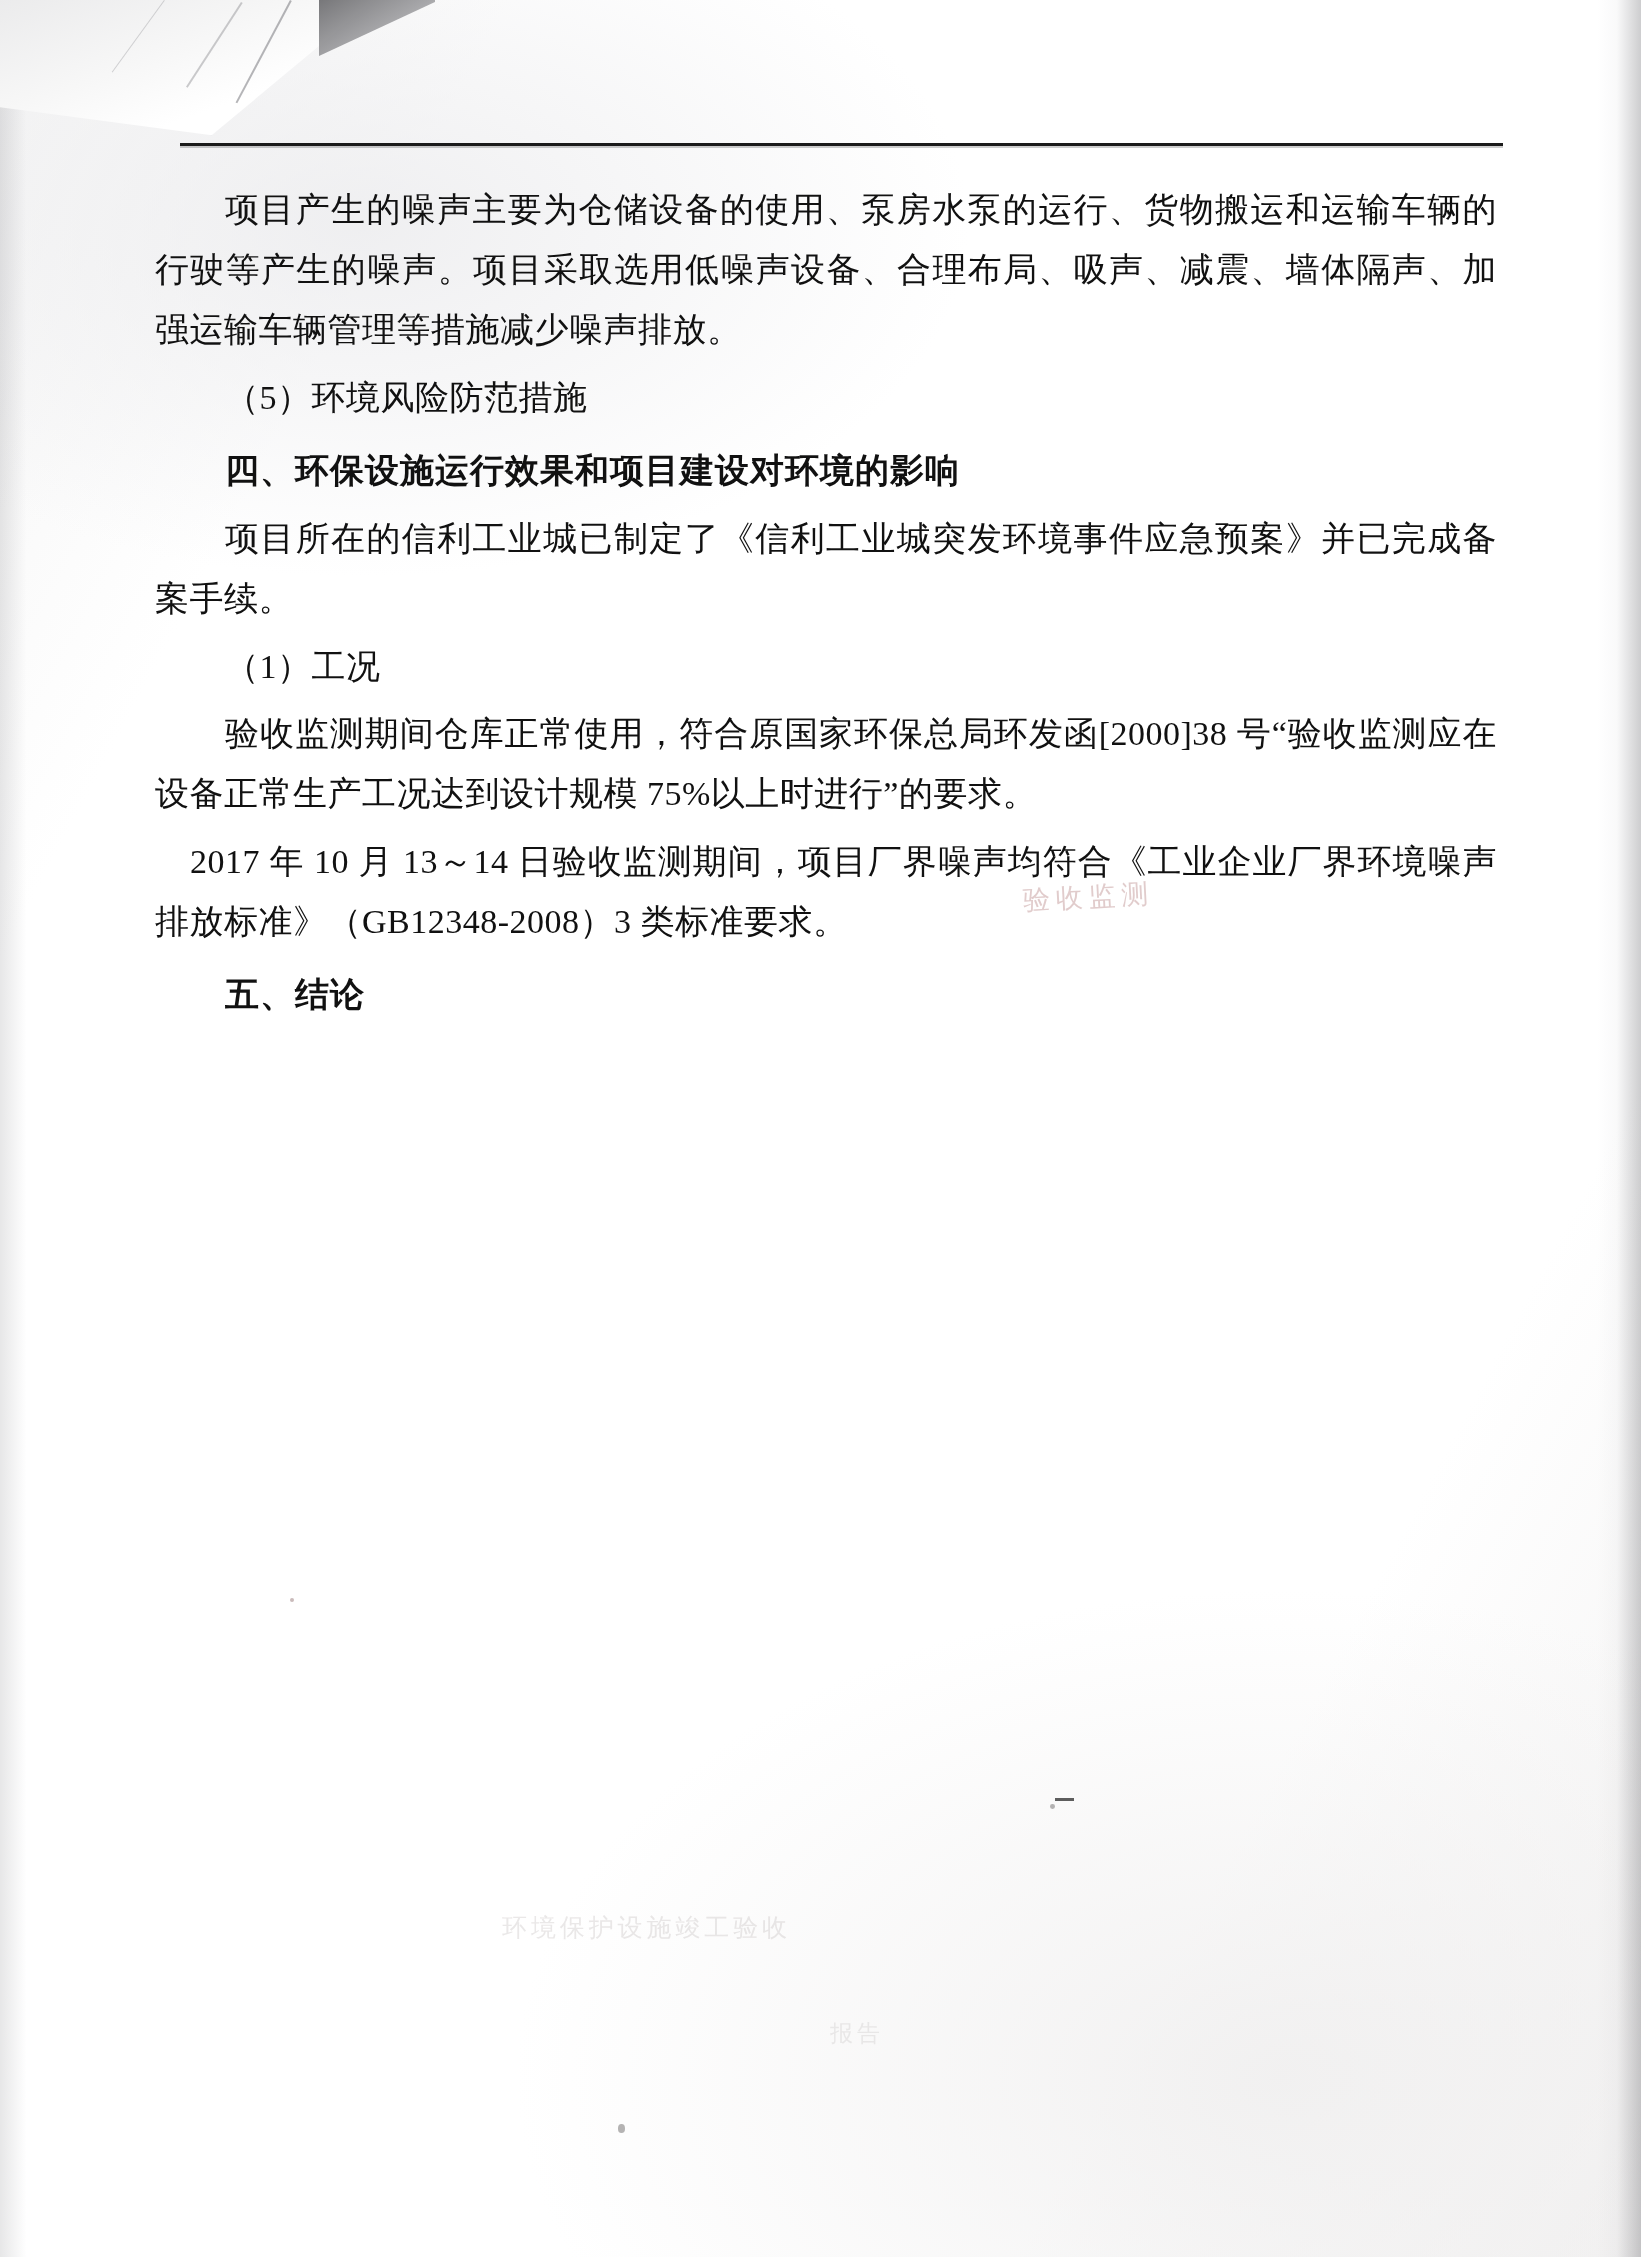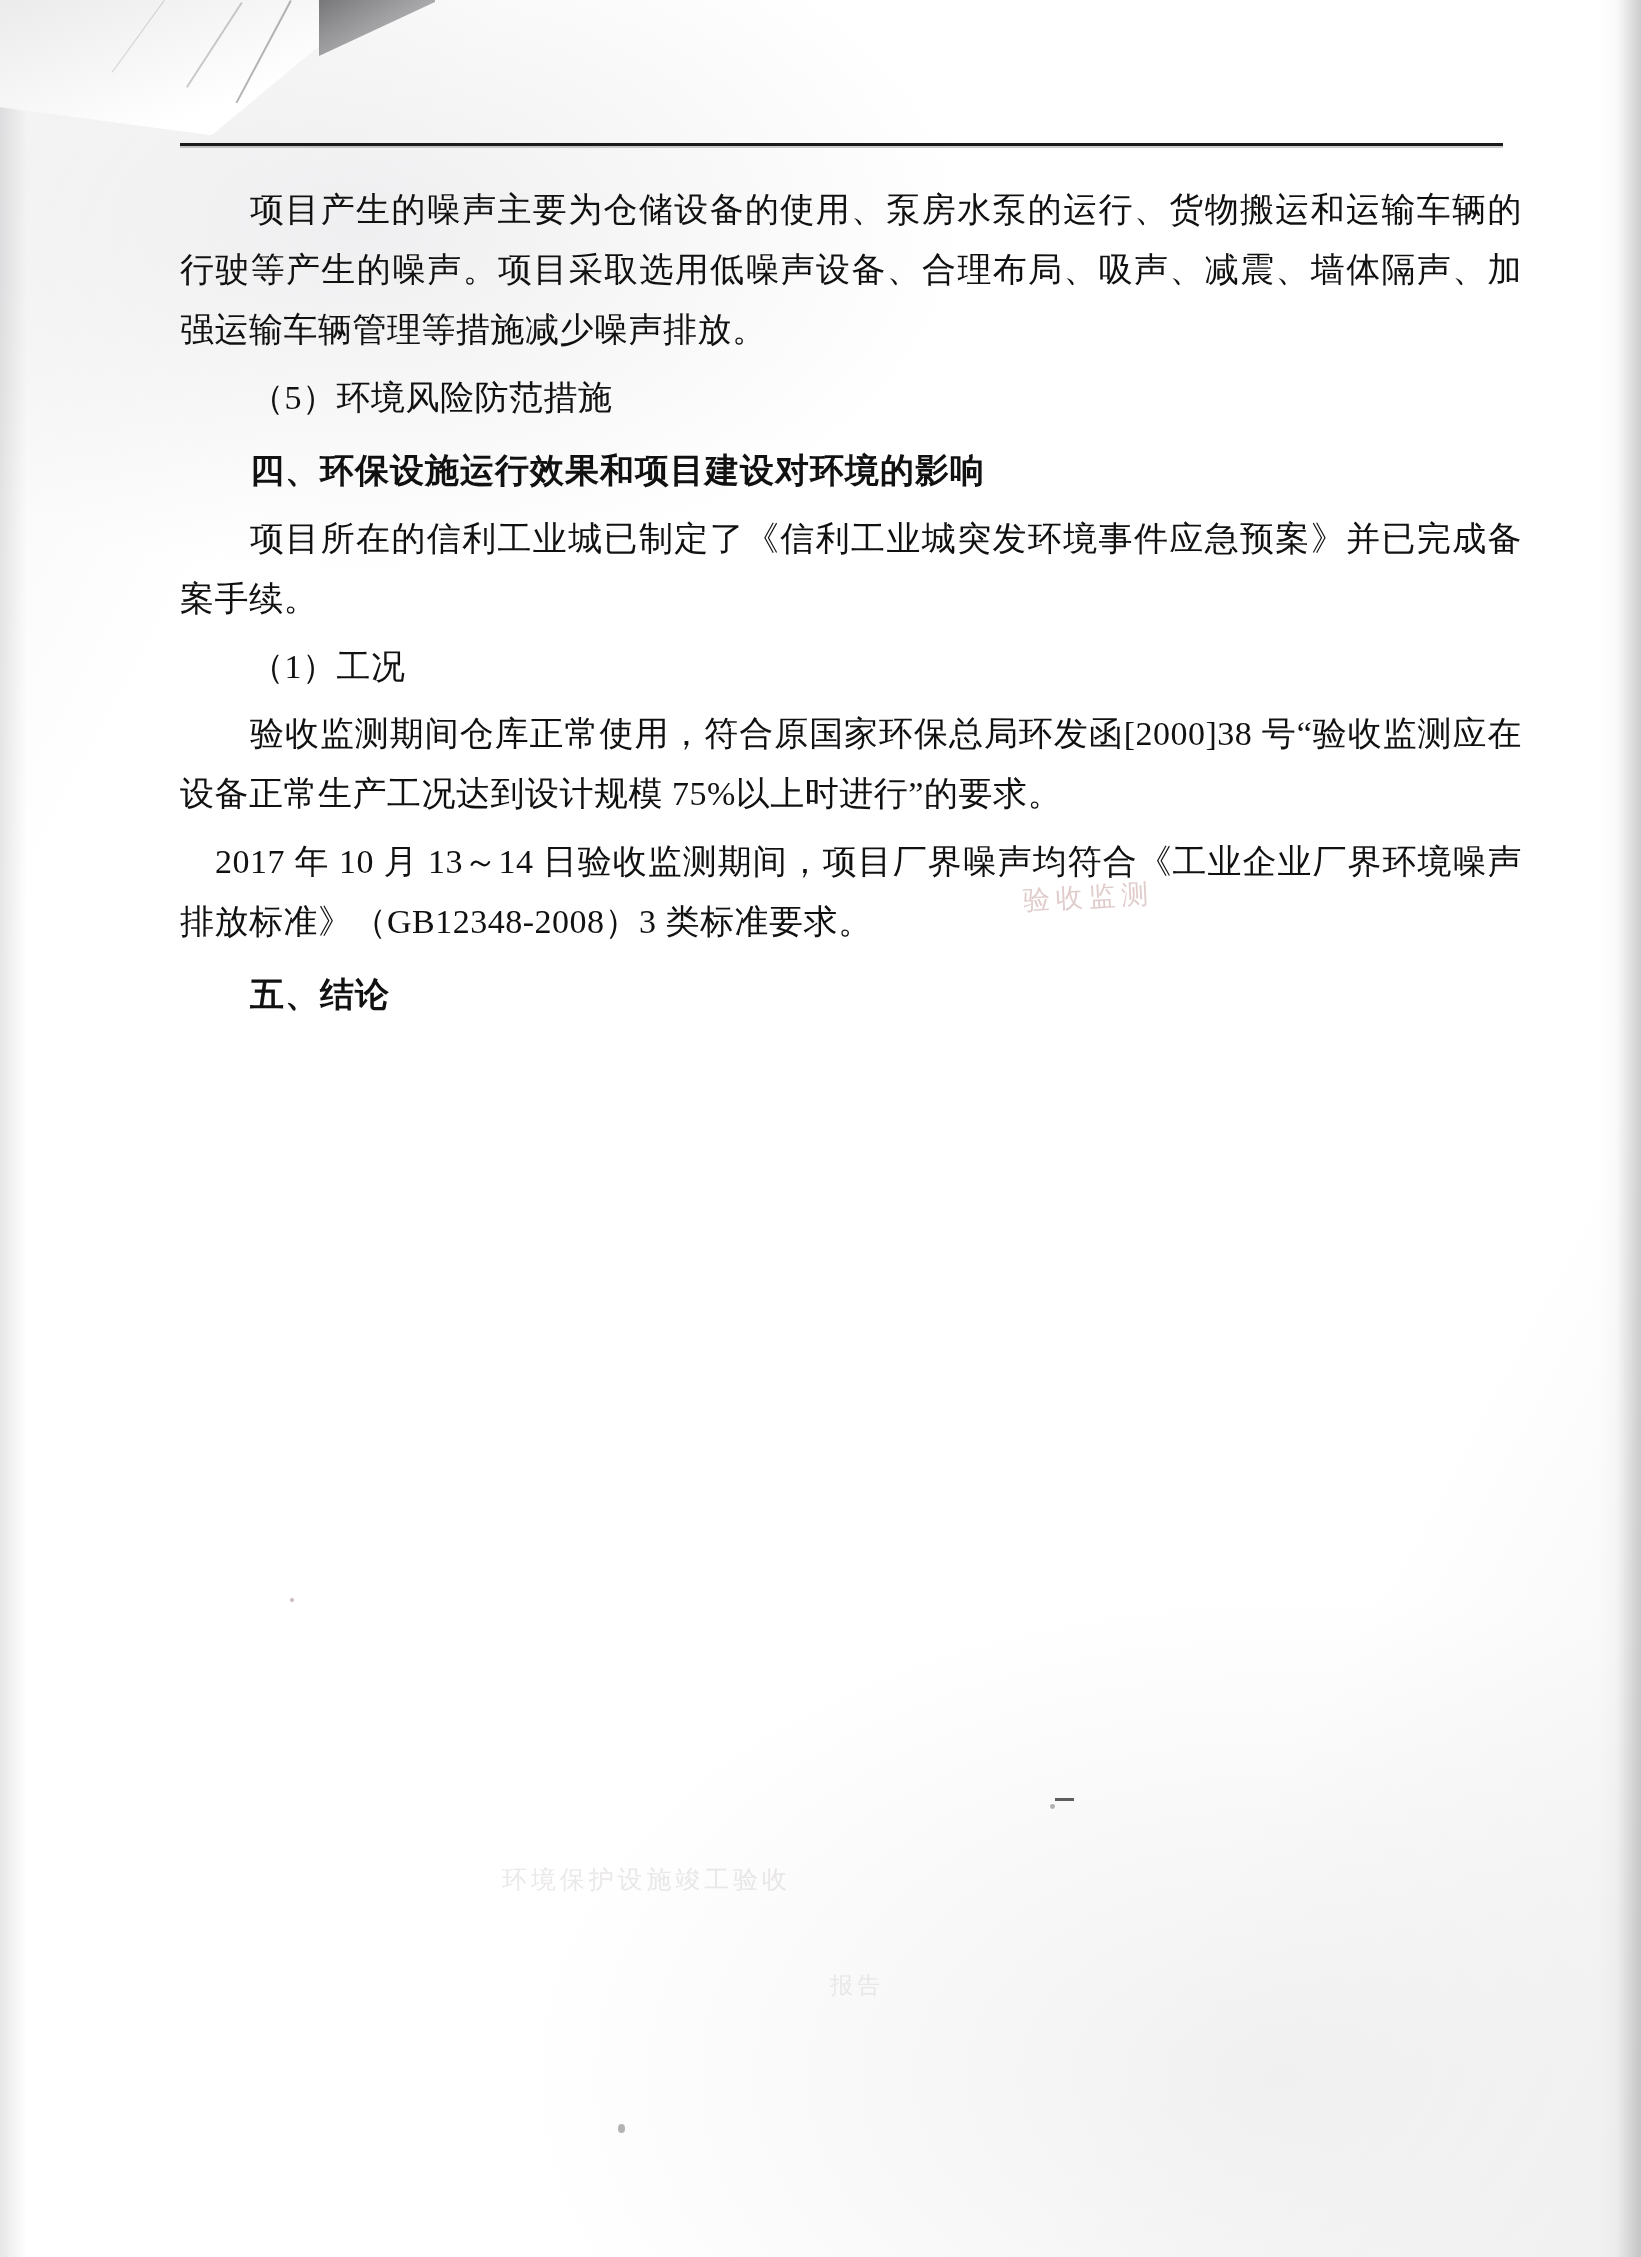--- a/index.html
+++ b/index.html
@@ -92,21 +92,21 @@
     content: "";
     position: absolute;
     left: 0; top: 2.9px;
     width: 100%; height: 1.9px;
     background: rgba(60,60,60,0.25);
   }
 
   
   .doc {
     position: absolute;
-    left: 180px;
+    left: 155px;
     top: 180px;
     width: 1342px;
   }
   p {
     margin: 0;
     color: #111111;
     font-size: 34px;
     line-height: 60px;
     letter-spacing: 0.5px;
     text-align: justify;
@@ -123,20 +123,21 @@
 
   
   .ghost {
     position: absolute;
     color: rgba(150,140,140,0.33);
     font-size: 29px;
     letter-spacing: 3.9px;
     white-space: nowrap;
     pointer-events: none;
     user-select: none;
+    margin-top: 48px;
   }
   .ghost-red {
     position: absolute;
     color: rgba(176,120,120,0.38);
     font-size: 27px;
     letter-spacing: 5.8px;
     white-space: nowrap;
     transform: rotate(-3deg);
     pointer-events: none;
     user-select: none;

